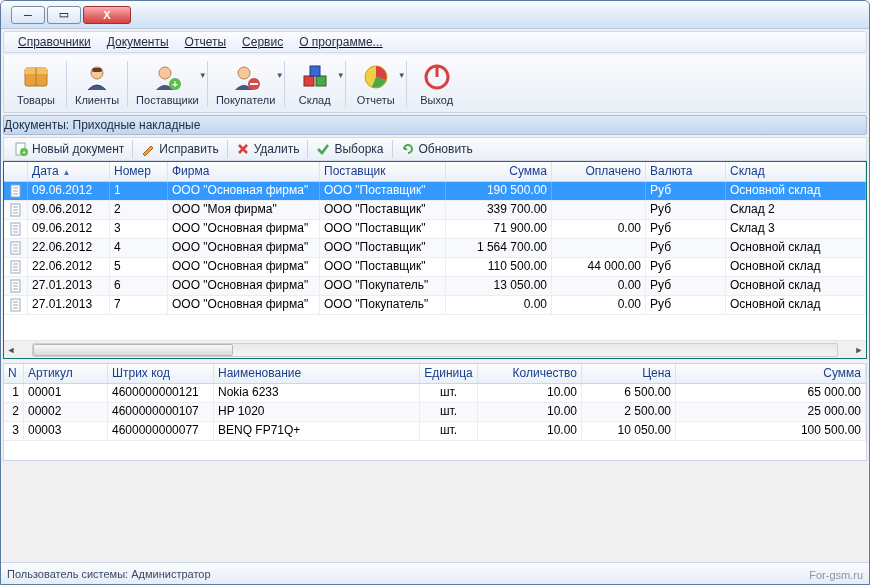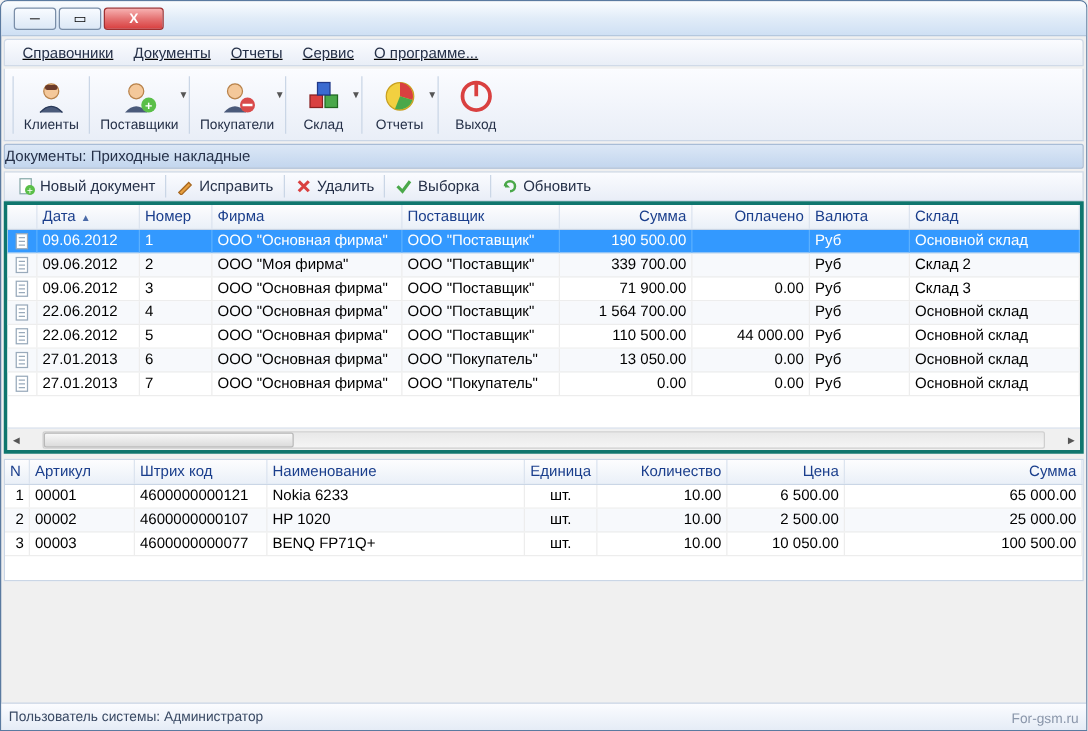--- a/index.html
+++ b/index.html
@@ -15,21 +15,21 @@
   .toolbar { height: 58px; background: linear-gradient(#fbfcff,#e9eef7); border-bottom: 1px solid #cad6e6; display: flex; align-items: center; padding: 2px 4px; margin: 0 2px; border-left: 1px solid #d0dae8; border-right: 1px solid #d0dae8; }
   .tool-btn { min-width: 56px; text-align: center; padding: 2px 6px; cursor: default; position: relative; }
   .tool-btn .icon { width: 32px; height: 32px; margin: 0 auto 1px; display:flex; align-items:center; justify-content:center; }
   .tool-btn .lbl { font-size: 11px; color: #253048; }
   .sep { width: 1px; height: 46px; background: #cad6e6; margin: 0 2px; }
   .dropdown-arrow { position: absolute; right: -2px; top: 12px; font-size: 8px; color:#555; }
   .section-head { height: 20px; background: linear-gradient(#dbe7f6,#c3d6ee); border: 1px solid #a8bcd6; margin: 2px; text-align: left; font-size: 12px; color: #253048; line-height: 19px; border-radius: 2px; }
   .doc-toolbar { height: 24px; display: flex; align-items: center; background: linear-gradient(#fbfcff,#e9eef7); border: 1px solid #d0dae8; margin: 0 2px; padding: 0 4px; gap: 2px; }
   .doc-btn { display: flex; align-items: center; gap: 4px; padding: 2px 6px; cursor: default; color:#253048; }
   .doc-btn .ico { width: 14px; height: 14px; display:flex; align-items:center; justify-content:center; }
-  .grid-wrap { margin: 0 2px; background: #fff; border: 3px solid #0f766e; }
+  .grid-wrap { margin: 0 2px; background: #fff; border: 1px solid #0f766e; }
   .grid-head { display: flex; background: linear-gradient(#fdfdfe,#eaf0f8); border-bottom: 1px solid #cad6e6; height: 20px; }
   .gh { border-right: 1px solid #dce4ef; padding: 2px 4px; color: #1a3e8c; font-size: 12px; overflow: hidden; white-space: nowrap; text-overflow: ellipsis; }
   .grid-body { height: 158px; overflow: hidden; background: #fff; }
   .grid-row { display: flex; height: 19px; border-bottom: 1px solid #ededed; }
   .gc { border-right: 1px solid #ededed; padding: 1px 4px; overflow: hidden; white-space: nowrap; text-overflow: ellipsis; font-size: 12px; }
   .r-alt { background: #f7f9fc; }
   .selected { background: #3399ff !important; color: #fff; }
   .selected .gc { border-right-color: #5ab0ff; }
   .hscroll { height: 18px; background: #f0f0f0; border-top: 1px solid #dce4ef; display: flex; align-items: center; }
   .hscroll .track { flex:1; height:14px; background: linear-gradient(#e8e8e8,#f5f5f5); border:1px solid #cfcfcf; margin:0 14px; position:relative; border-radius:2px;}
@@ -59,20 +59,30 @@
 
   <div class="menubar">
     <div class="menu-item">Справочники</div>
     <div class="menu-item">Документы</div>
     <div class="menu-item">Отчеты</div>
     <div class="menu-item">Сервис</div>
     <div class="menu-item">О программе...</div>
   </div>
 
   <div class="toolbar">
+    <div class="tool-btn">
+      <div class="icon">
+        <svg width="30" height="30">
+            <rect x="4" y="6" width="22" height="18" rx="2" fill="#e8a13a" stroke="#b87820"></rect>
+            <rect x="4" y="6" width="22" height="6" fill="#f3c06a"></rect>
+            <line x1="15" y1="6" x2="15" y2="24" stroke="#b87820"></line>
+          </svg>
+      </div>
+      <div class="lbl">Товары</div>
+    </div>
     <div class="sep"></div>
     <div class="tool-btn">
       <div class="icon">
         <svg width="30" height="30">
             <circle cx="15" cy="11" r="6" fill="#f4c89a" stroke="#b8824a"></circle>
             <path d="M6 28 Q15 18 24 28" fill="#4a5a7a" stroke="#2a3a5a"></path>
             <rect x="10" y="6" width="10" height="4" rx="2" fill="#6a3a2a"></rect>
           </svg>
       </div>
       <div class="lbl">Клиенты</div>

